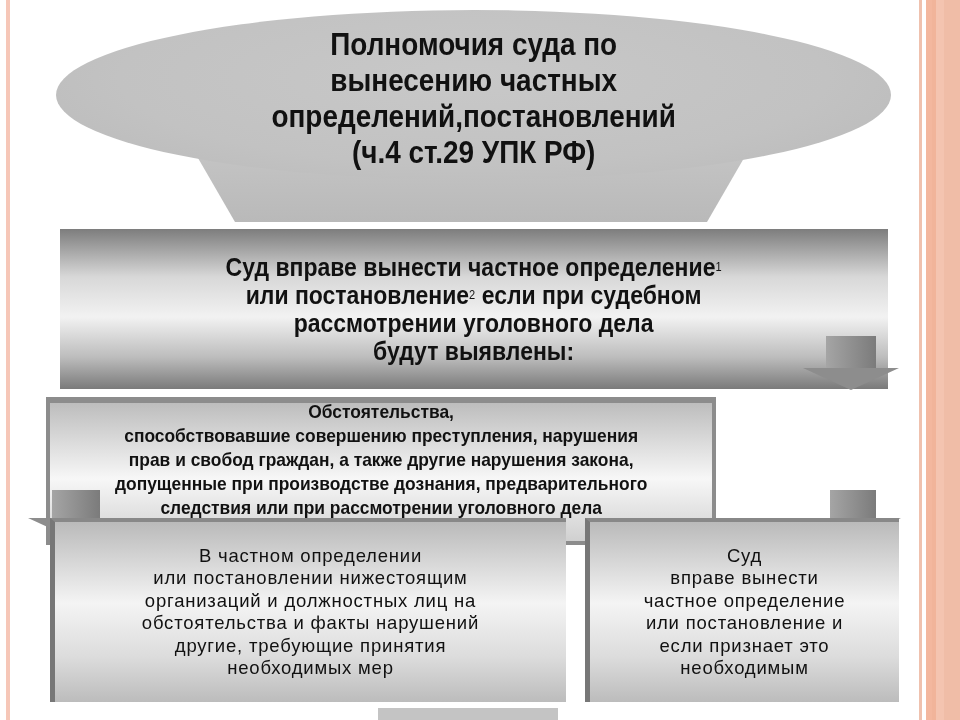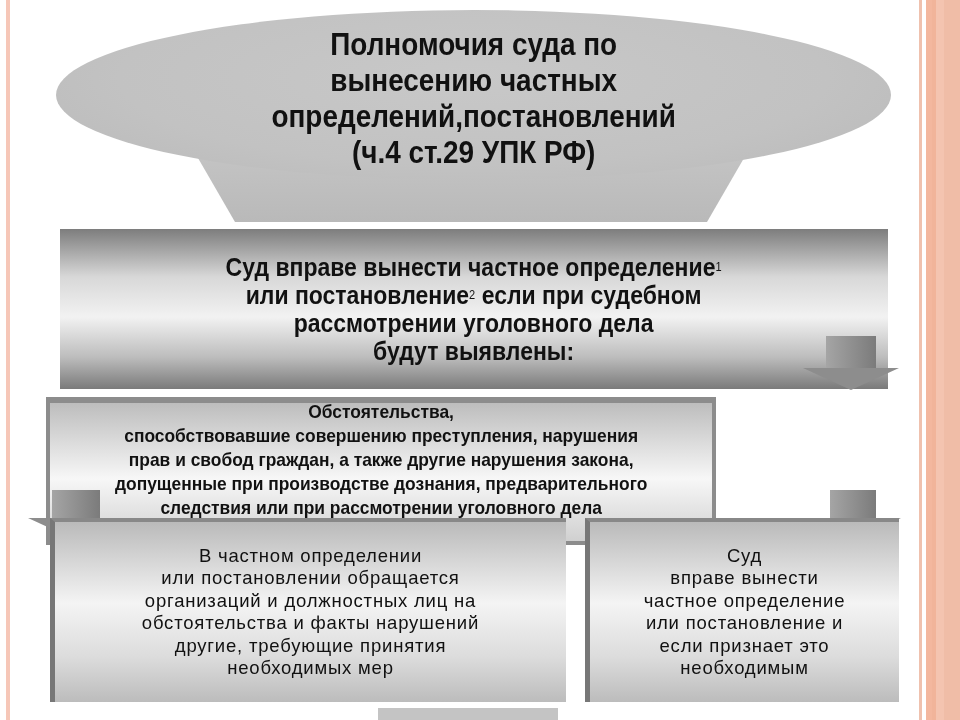--- a/index.html
+++ b/index.html
@@ -85,21 +85,21 @@
   <div class="arrow-tri" style="left:28px;top:518px;"></div>
 </div>
 <div>
   <div style="position:absolute;left:830px;top:490px;width:46px;height:34px;background:linear-gradient(90deg,#a5a5a5,#7b7b7b);"></div>
   <div class="arrow-tri" style="left:805px;top:518px;"></div>
 </div>
 
 <div class="block3">
   <div class="text">
     <div>В частном определении</div>
-    <div>или постановлении обращается</div>
+    <div>или постановлении нижестоящим</div>
     <div>организаций и должностных лиц на</div>
     <div>обстоятельства и факты нарушений</div>
     <div>другие, требующие принятия</div>
     <div>необходимых мер</div>
   </div>
 </div>
 
 <div class="block4">
   <div class="text">
     <div>Суд</div>

